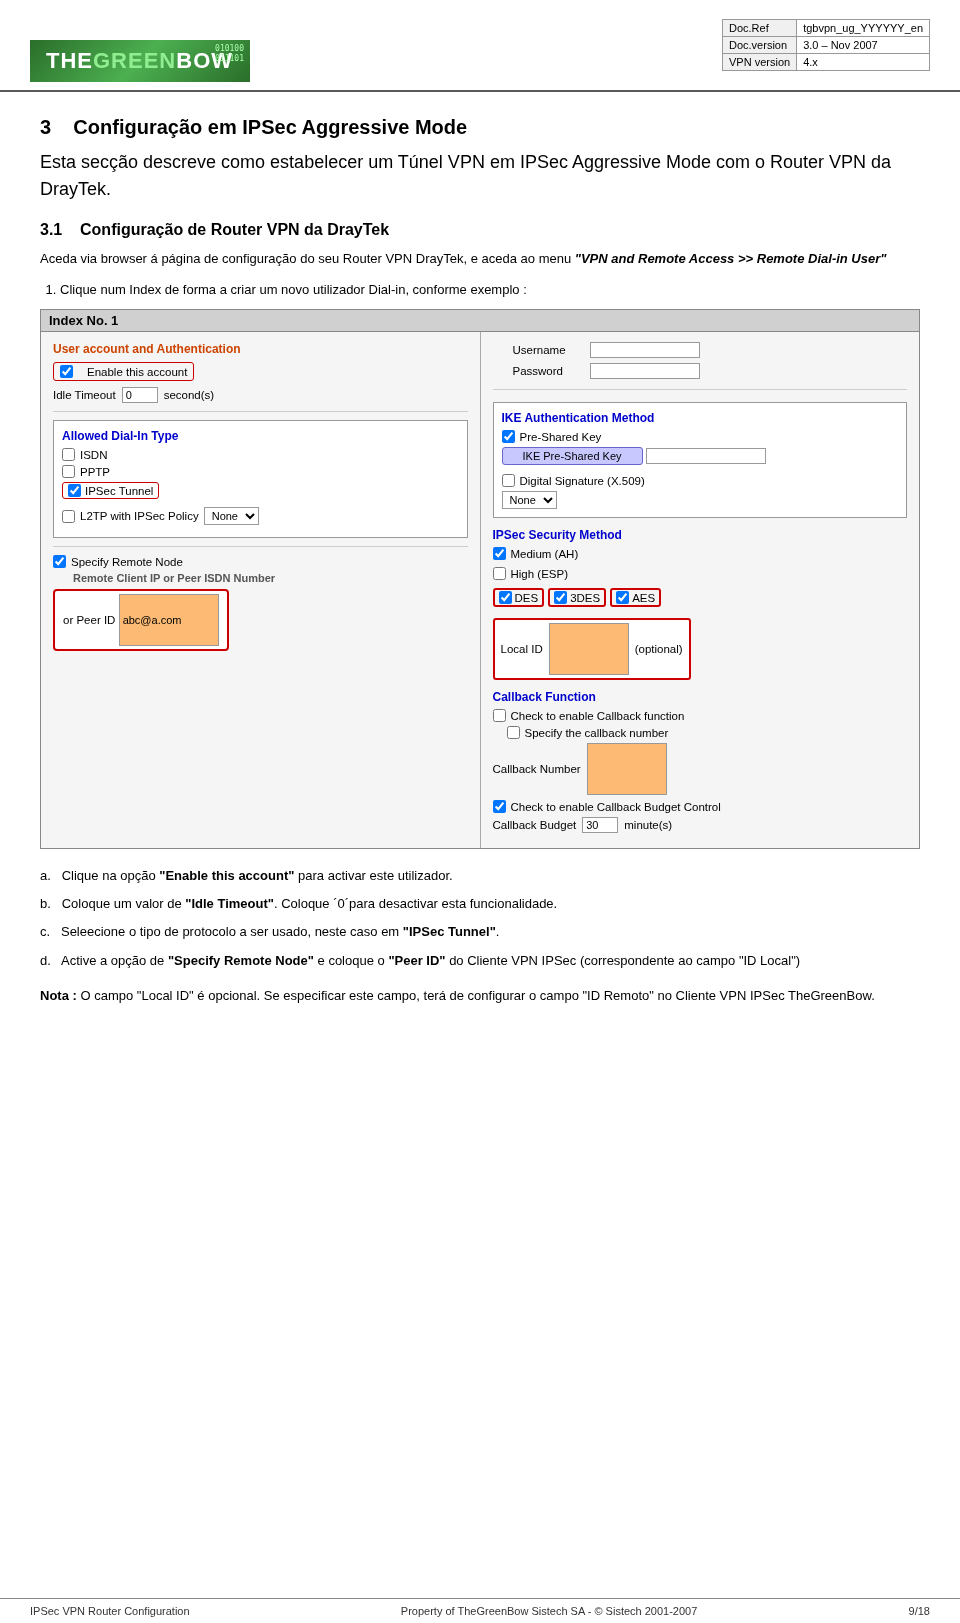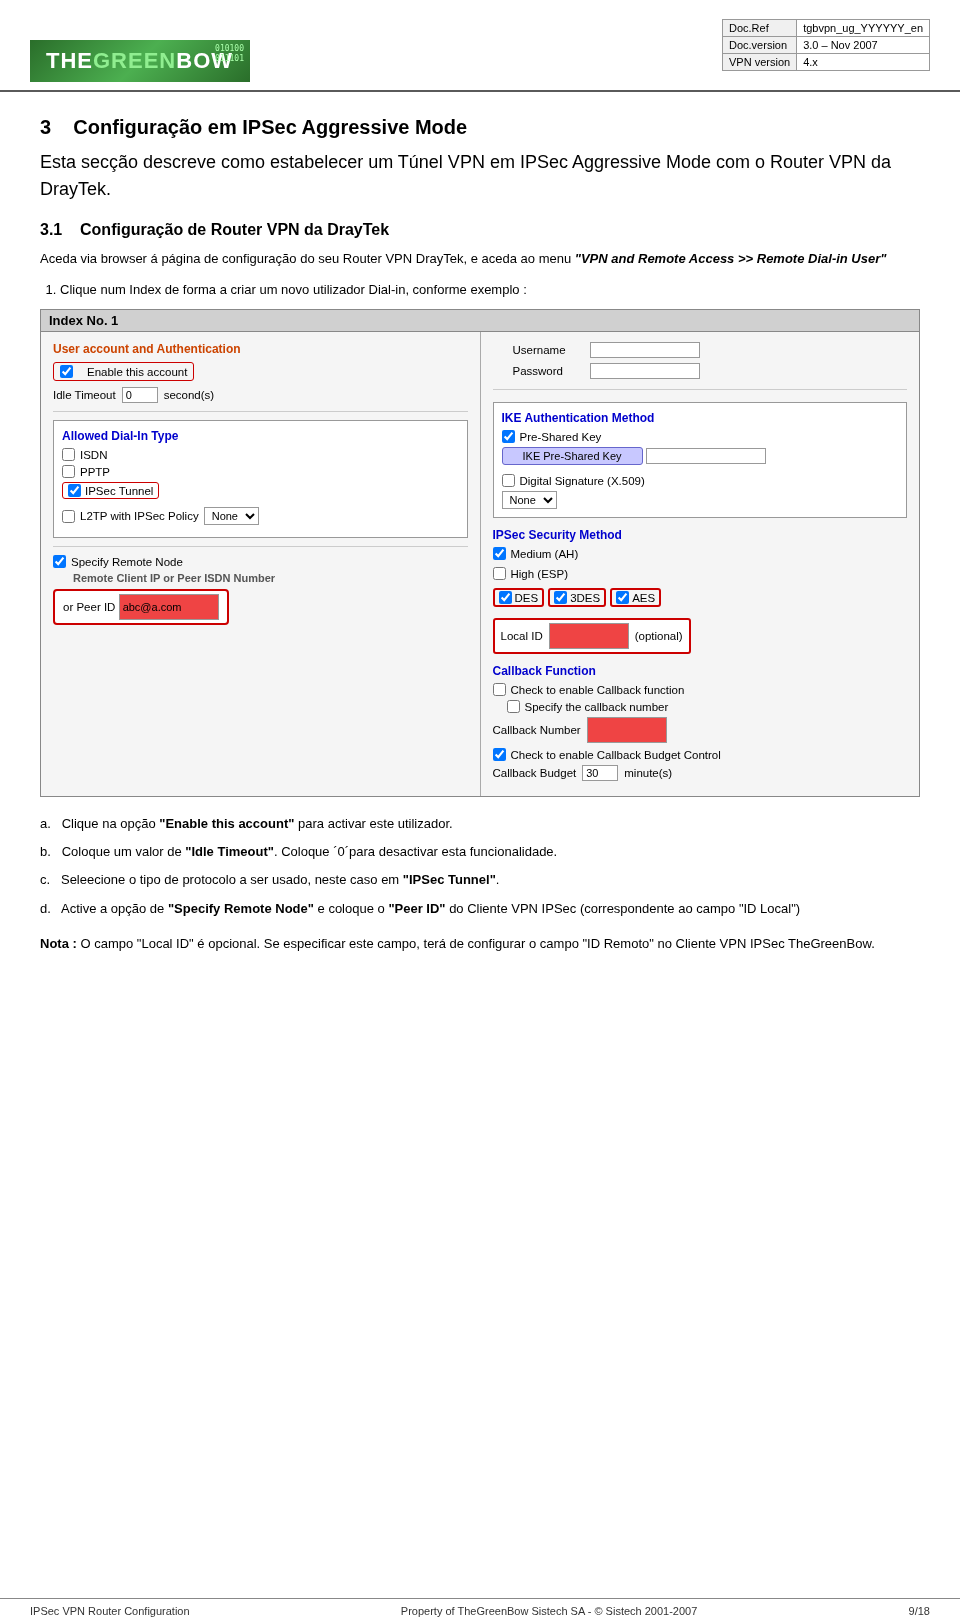--- a/index.html
+++ b/index.html
@@ -154,24 +154,24 @@
     }
     .form-input-small {
       border: 1px solid #999;
       padding: 1px 3px;
       font-size: 11px;
       width: 36px;
       background: #fff;
     }
     .form-input-medium {
       border: 1px solid #999;
-      padding: 6px 3px;
+      padding: 19px 3px;
       font-size: 11px;
       width: 80px;
-      background: #ef4444;
+      background: #fdba74;
     }
     .form-input-large {
       border: 1px solid #999;
       padding: 1px 3px;
       font-size: 11px;
       width: 120px;
       background: #fff;
     }
 
     .checkbox-row {

